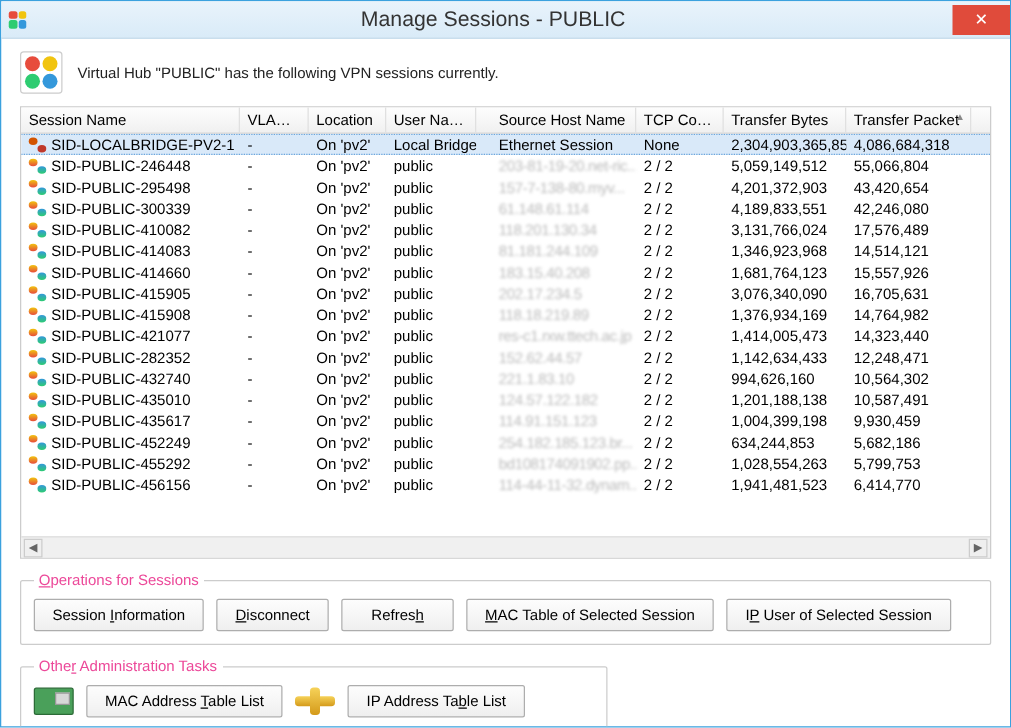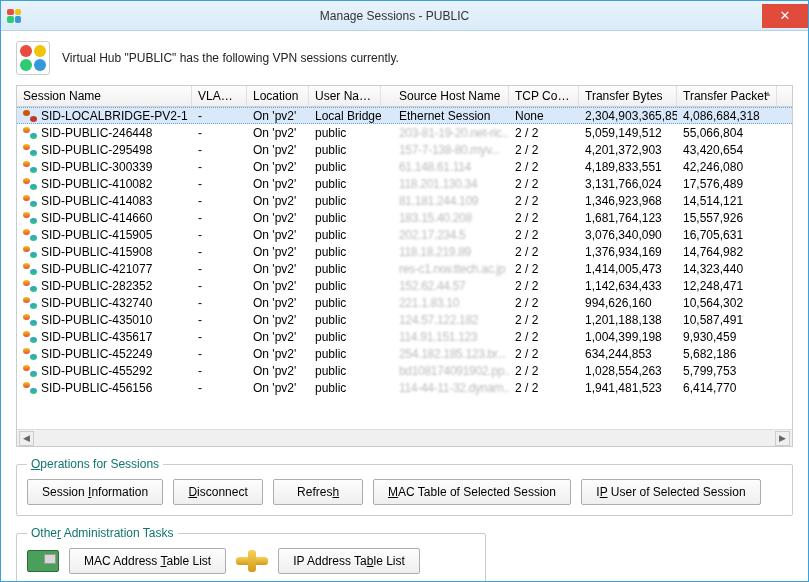--- a/index.html
+++ b/index.html
@@ -18,21 +18,21 @@
     height: 30px;
     background: linear-gradient(#e9f3fb, #d9ebf8);
     display: flex;
     align-items: center;
     border-bottom: 1px solid #b8d4e8;
   }
   .titlebar .title {
     flex: 1;
     text-align: center;
     color: #333;
-    font-size: 12px;
+    font-size: 17px;
   }
   .titlebar .icon-holder {
     width: 26px; height: 30px; display:flex; align-items:center; justify-content:center;
   }
   .app-icon {
     width: 14px; height:14px;
     display:grid; grid-template-columns:1fr 1fr; grid-template-rows:1fr 1fr; gap:1px;
   }
   .app-icon span{border-radius:2px;}
   .app-icon .r{background:#e74c3c;} .app-icon .y{background:#f1c40f;}
@@ -110,21 +110,21 @@
     height:17px; background:#f0f0f0; border-top:1px solid #ddd;
     display:flex; align-items:center; justify-content:space-between;
     padding:0 2px; flex:0 0 auto;
   }
   .hscroll .arrow{width:15px;height:15px;display:flex;align-items:center;justify-content:center;color:#666;background:#efefef;border:1px solid #ccc;font-size:9px;cursor:pointer;}
 
   fieldset {
     border:1px solid #ccc; border-radius:2px;
     margin:10px 0 0 0; padding:8px 10px 10px 10px;
   }
-  legend { padding:0 4px; color:#0f766e; font-size:12px;}
+  legend { padding:0 4px; color:#ec4899; font-size:12px;}
   .btn-row { display:flex; gap:10px; flex-wrap:wrap; align-items:center;}
   button.win {
     background:linear-gradient(#fdfdfd,#efefef);
     border:1px solid #adadad;
     border-radius:2px;
     padding:5px 14px;
     font-family:inherit; font-size:12px;
     cursor:pointer;
     min-width:90px;
   }

